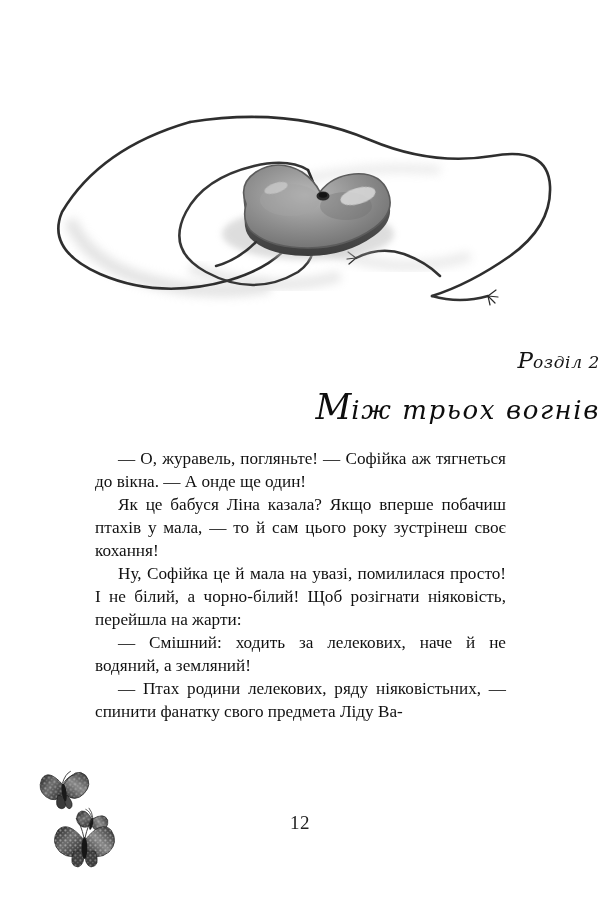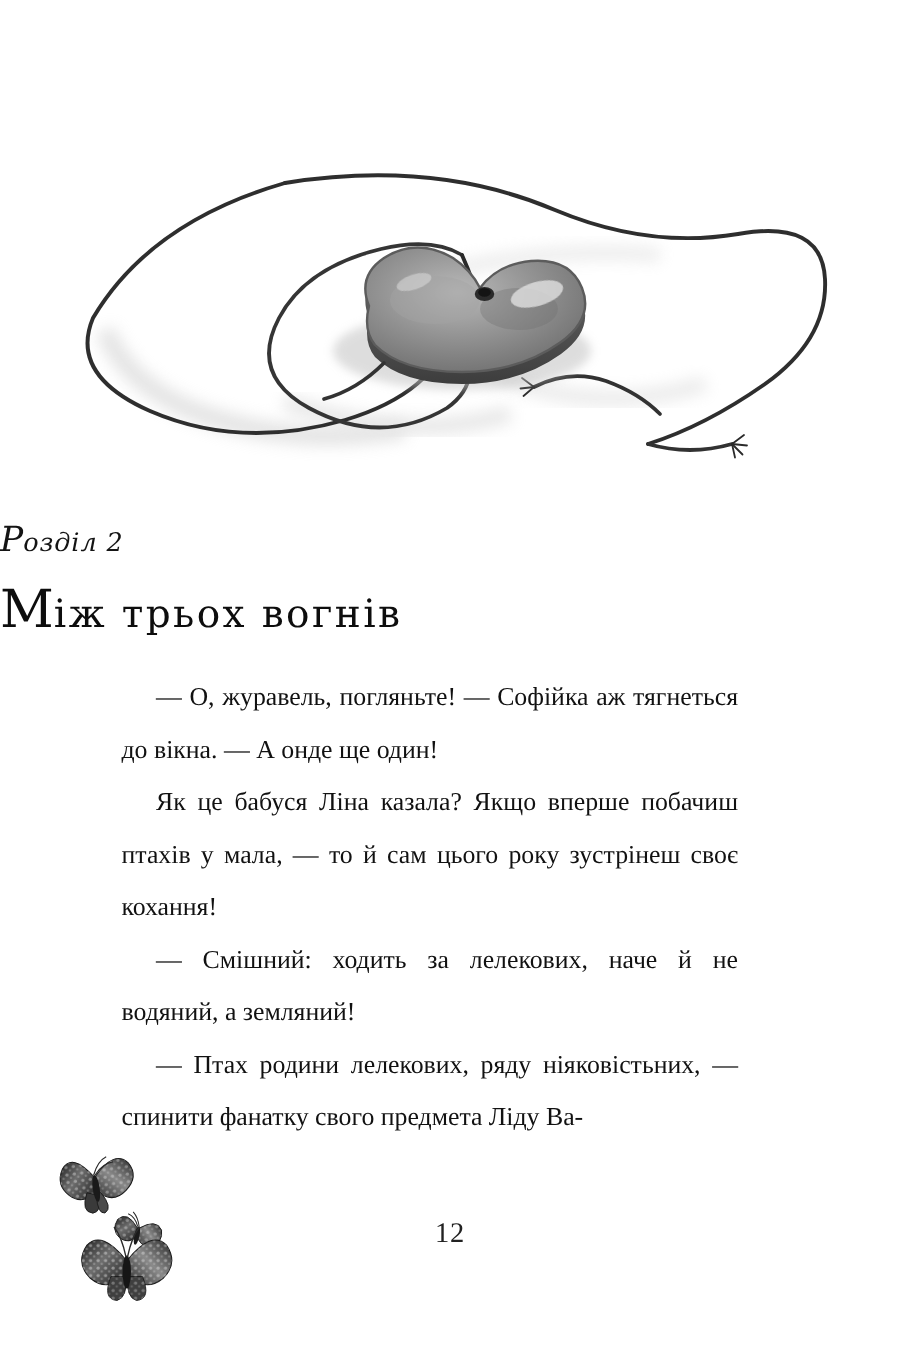--- a/index.html
+++ b/index.html
@@ -29,55 +29,56 @@
     width: 100%;
     height: 100%;
   }
 
   
   #chapter-block {
     position: absolute;
     left: 0;
     top: 348px;
     width: 600px;
-    text-align: left;
+    text-align: right;
   }
   #chapter-number {
     font-family: "DejaVu Serif", "Liberation Serif", serif;
     font-style: italic;
     font-size: 17px;
     letter-spacing: 0.6px;
     color: #141414;
     line-height: 1.1;
   }
   #chapter-number .swash-cap {
     font-size: 23px;
     letter-spacing: 0px;
   }
   #chapter-title {
     margin-top: 14px;
     font-family: "DejaVu Serif", "Liberation Serif", serif;
+    font-style: italic;
     font-size: 26px;
     letter-spacing: 1.6px;
     color: #0d0d0d;
     line-height: 1.15;
   }
   #chapter-title .swash-cap {
     font-size: 35px;
     letter-spacing: 0px;
   }
 
   
   #body-text {
     position: absolute;
-    left: 81px;
+    left: 95px;
     top: 447px;
     width: 411px;
     font-size: 17.2px;
-    line-height: 35px;
+    line-height: 23px;
     text-align: justify;
     text-justify: inter-word;
     color: #111111;
     hyphens: manual;
   }
   #body-text p {
     margin: 0;
     text-indent: 23px;
   }
   #body-text p:last-child {
@@ -216,20 +217,21 @@
     <span class="swash-cap">Р</span><span>озділ 2</span>
   </div>
   <div id="chapter-title">
     <span class="swash-cap">М</span><span>іж трьох вогнів</span>
   </div>
 </div>
 
 <div id="body-text">
   <p>— О, журавель, погляньте! — Софійка аж тяг­неться до вікна. — А онде ще один!</p>
   <p>Як це бабуся Ліна казала? Якщо вперше поба­чиш птахів у мала, — то й сам цього року зустрі­неш своє кохання!</p>
+  <p>Ну, Софійка це й мала на увазі, помилилася просто! І не білий, а чорно-білий! Щоб розігнати ніяковість, перейшла на жарти:</p>
   <p>— Смішний: ходить за лелекових, наче й не водяний, а земляний!</p>
   <p>— Птах родини лелекових, ряду ніяковість­них, — спинити фанатку свого предмета Ліду Ва-</p>
 </div>
 
 <div id="page-number">12</div>
 
 <div id="butterflies">
   <svg viewBox="0 0 115 115" xmlns="http://www.w3.org/2000/svg">
     <defs>
       <linearGradient id="wingA" x1="0" y1="0" x2="1" y2="1">

